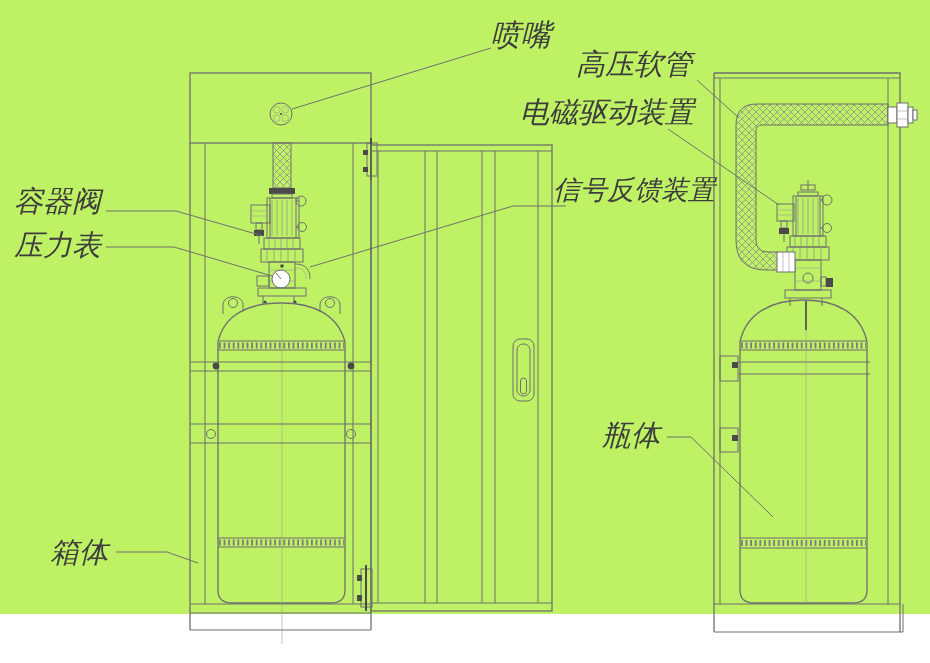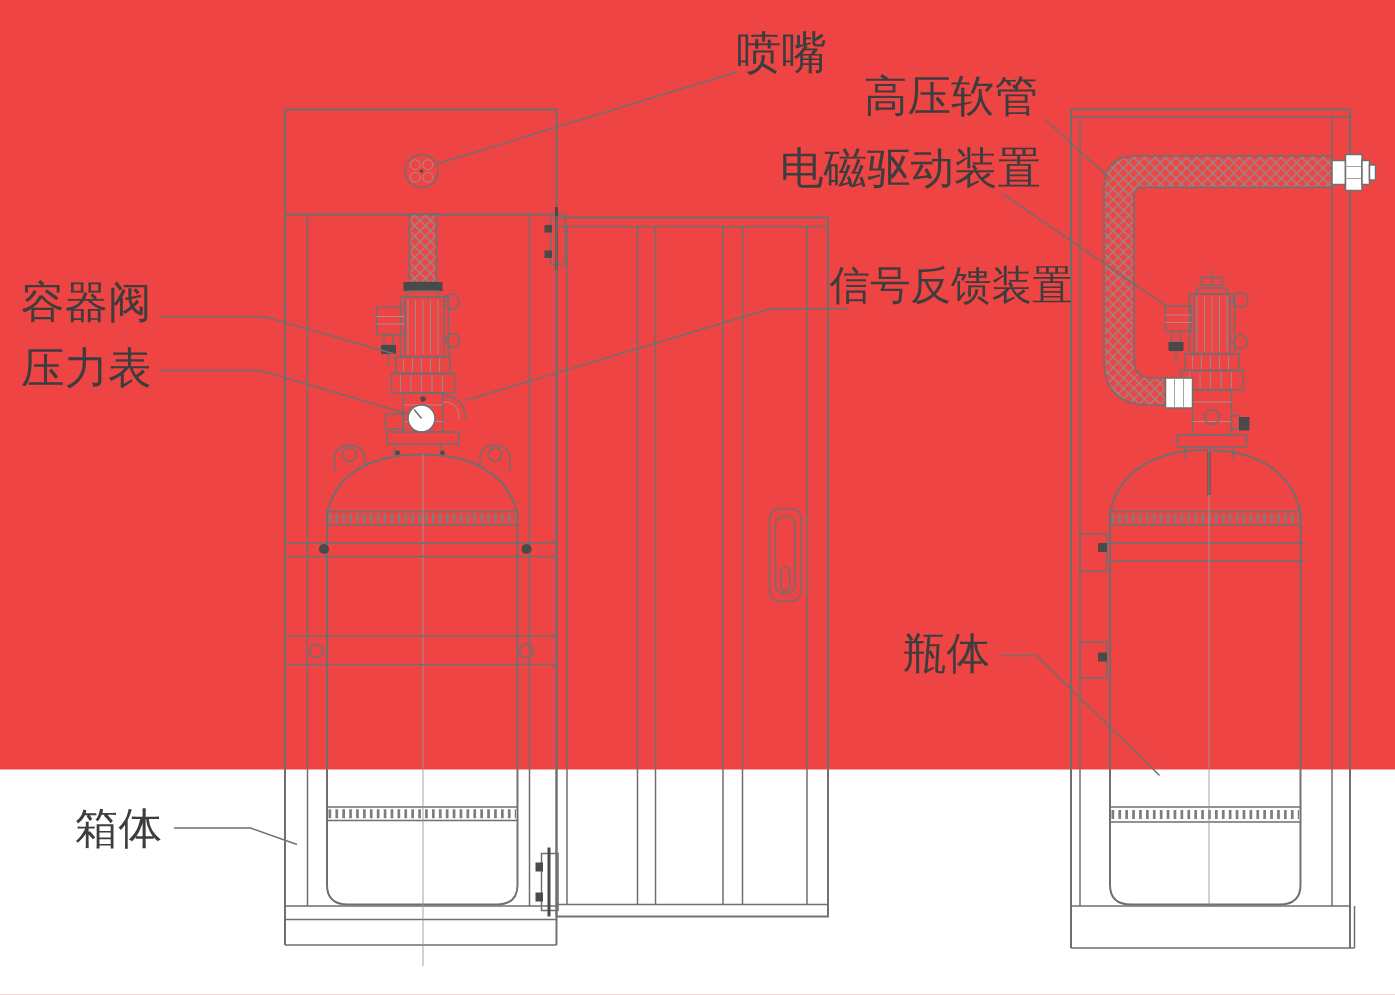--- a/index.html
+++ b/index.html
@@ -1,17 +1,17 @@
 <!DOCTYPE html>
 <html><head>
 <meta charset="utf-8">
 <style>
   html,body{margin:0;padding:0;background:#ffffff;}
   body{width:930px;height:663px;overflow:hidden;font-family:"Liberation Sans",sans-serif;}
-  #stage{width:930px;height:513px;position:relative;background:#ef4444;}
+  #stage{width:930px;height:614px;position:relative;background:#bef264;font-style:italic;}
   svg{display:block;}
   .ln{fill:none;stroke:#6f6f6f;stroke-width:1;}
   .ln2{fill:none;stroke:#6f6f6f;stroke-width:1.3;}
   .thin{fill:none;stroke:#9a9a9a;stroke-width:0.6;}
   .hatch{fill:none;stroke:#8f8f8f;stroke-width:0.7;}
   .dark{fill:#4a4a4a;stroke:none;}
   .dkln{fill:none;stroke:#4a4a4a;stroke-width:2;}
   .braidfill{fill:url(#braid);stroke:#6f6f6f;stroke-width:1;}
   .whitefill{fill:#ffffff;stroke:#6f6f6f;stroke-width:1;}
   .dotband{fill:none;stroke:#7d7d7d;stroke-width:6;stroke-dasharray:1.8 2.8;}

